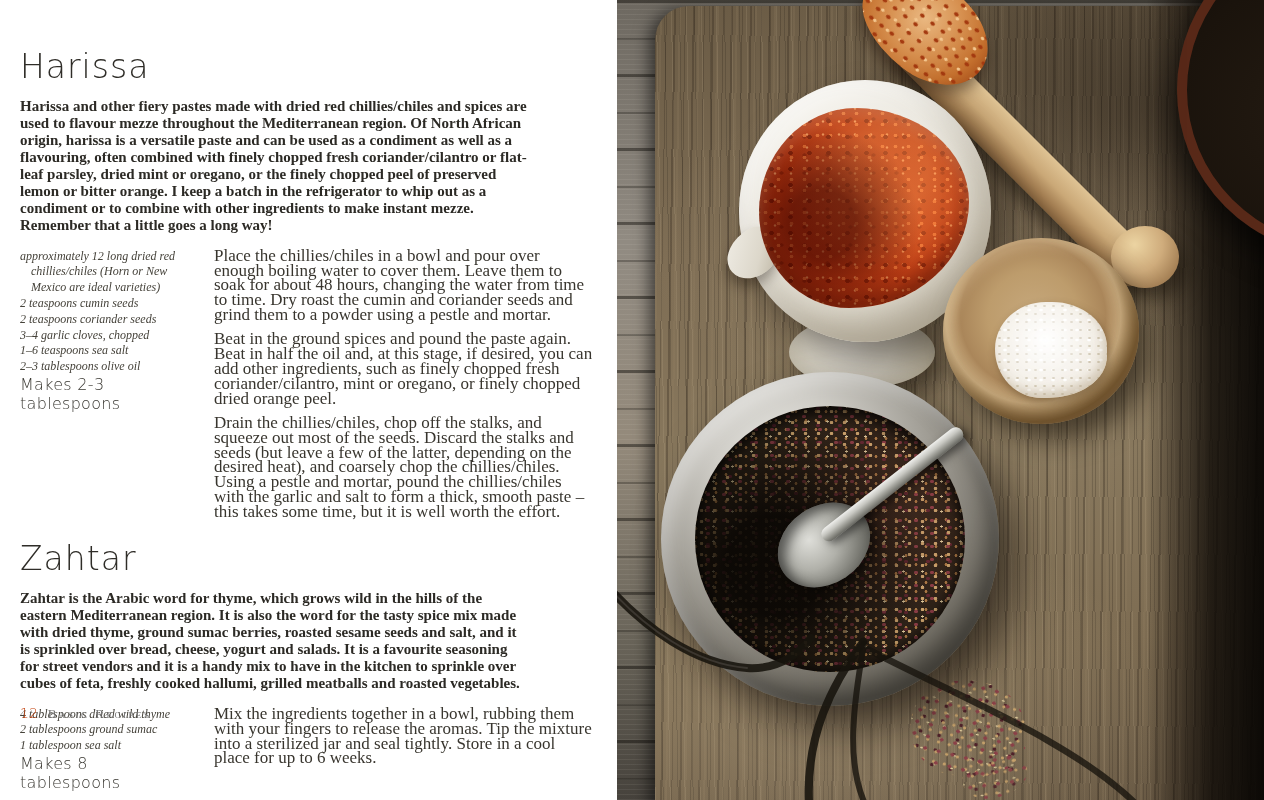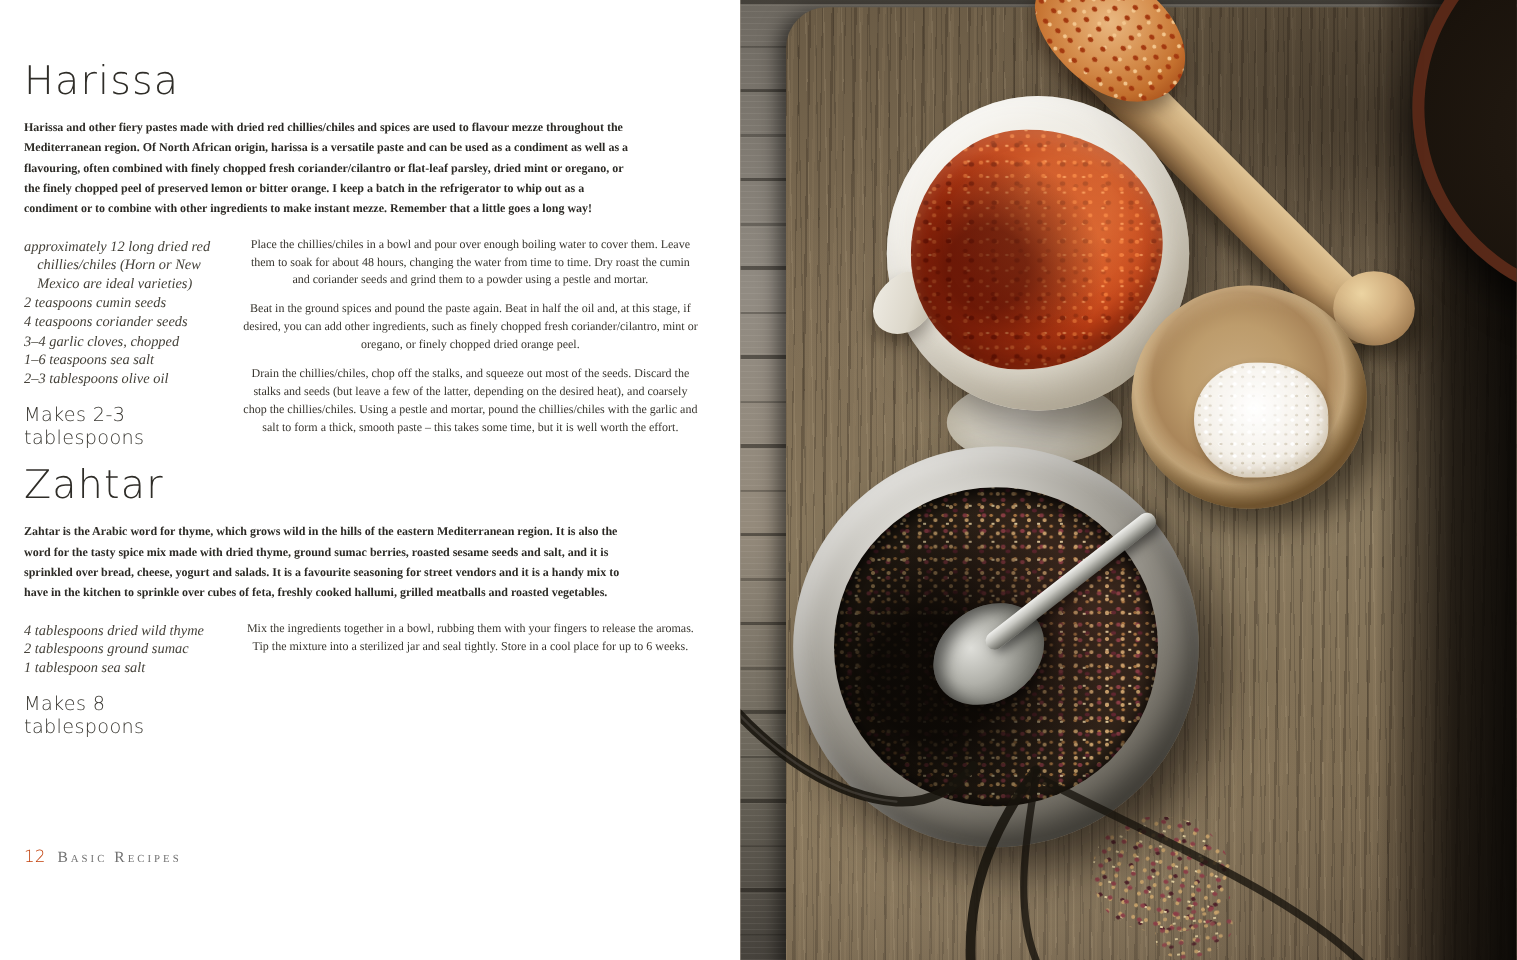--- a/index.html
+++ b/index.html
@@ -15,36 +15,36 @@
     position:relative; width:617px; height:744px; flex:0 0 617px;
     background:#ffffff; padding:50px 24px 0 20px;
   }
   .recipe-title {
     font-family:"DejaVu Sans", sans-serif;
     font-weight:100; font-size:33px; letter-spacing:1px;
     color:#2f2d28; margin:0 0 13px 0; line-height:1.05;
   }
   .recipe-intro {
     font-family:"Liberation Serif", serif; font-weight:700;
-    font-size:10px; line-height:17px; color:#2c2a25;
+    font-size:15px; line-height:17px; color:#2c2a25;
     width:508px; margin:0 0 15px 0;
   }
   .recipe-body {
-    display:grid; grid-template-columns:168px 380px; column-gap:14px;
+    display:grid; grid-template-columns:168px 380px; column-gap:26px;
     margin:0 0 13px 0;
   }
   .ingredients {
     font-style:italic; font-size:12px; line-height:15.8px; color:#45423a;
   }
   .ingredient { padding-left:11px; text-indent:-11px; }
   .yield {
     font-family:"DejaVu Sans", sans-serif; font-weight:100;
-    font-size:16px; color:#393731; margin-top:12px; letter-spacing:.3px;
-  }
-  .method { font-size:10px; line-height:14.9px; color:#38352e;text-align:center; }
+    font-size:16px; color:#393731; letter-spacing:.3px;
+  }
+  .method { font-size:17px; line-height:14.9px; color:#38352e; }
   .method p { margin:0 0 9px 0; }
   .page-footer {
     position:absolute; left:20px; bottom:22px;
     display:flex; align-items:baseline; gap:10px;
   }
   .page-number {
     font-family:"DejaVu Sans", sans-serif; font-weight:100;
     font-size:14px; color:#c2410c;
   }
   .section-label {
@@ -228,21 +228,21 @@
 <div class="page">
 
   <section>
     <h1 class="recipe-title">Harissa</h1>
     <p class="recipe-intro">Harissa and other fiery pastes made with dried red chillies/chiles and spices are used to flavour mezze throughout the Mediterranean region. Of North African origin, harissa is a versatile paste and can be used as a condiment as well as a flavouring, often combined with finely chopped fresh coriander/cilantro or flat-leaf parsley, dried mint or oregano, or the finely chopped peel of preserved lemon or bitter orange. I keep a batch in the refrigerator to whip out as a condiment or to combine with other ingredients to make instant mezze. Remember that a little goes a long way!</p>
     <div class="recipe-body">
       <div class="ingredients-col">
         <div class="ingredients">
           <div class="ingredient">approximately 12 long dried red chillies/chiles (Horn or New Mexico are ideal varieties)</div>
           <div class="ingredient">2 teaspoons cumin seeds</div>
-          <div class="ingredient">4 teaspoons coriander seeds</div>
+          <div class="ingredient">2 teaspoons coriander seeds</div>
           <div class="ingredient">3–4 garlic cloves, chopped</div>
           <div class="ingredient">1–6 teaspoons sea salt</div>
           <div class="ingredient">2–3 tablespoons olive oil</div>
         </div>
         <div class="yield">Makes 2-3 tablespoons</div>
       </div>
       <div class="method">
         <p>Place the chillies/chiles in a bowl and pour over enough boiling water to cover them. Leave them to soak for about 48 hours, changing the water from time to time. Dry roast the cumin and coriander seeds and grind them to a powder using a pestle and mortar.</p>
         <p>Beat in the ground spices and pound the paste again. Beat in half the oil and, at this stage, if desired, you can add other ingredients, such as finely chopped fresh coriander/cilantro, mint or oregano, or finely chopped dried orange peel.</p>
         <p>Drain the chillies/chiles, chop off the stalks, and squeeze out most of the seeds. Discard the stalks and seeds (but leave a few of the latter, depending on the desired heat), and coarsely chop the chillies/chiles. Using a pestle and mortar, pound the chillies/chiles with the garlic and salt to form a thick, smooth paste – this takes some time, but it is well worth the effort.</p>

